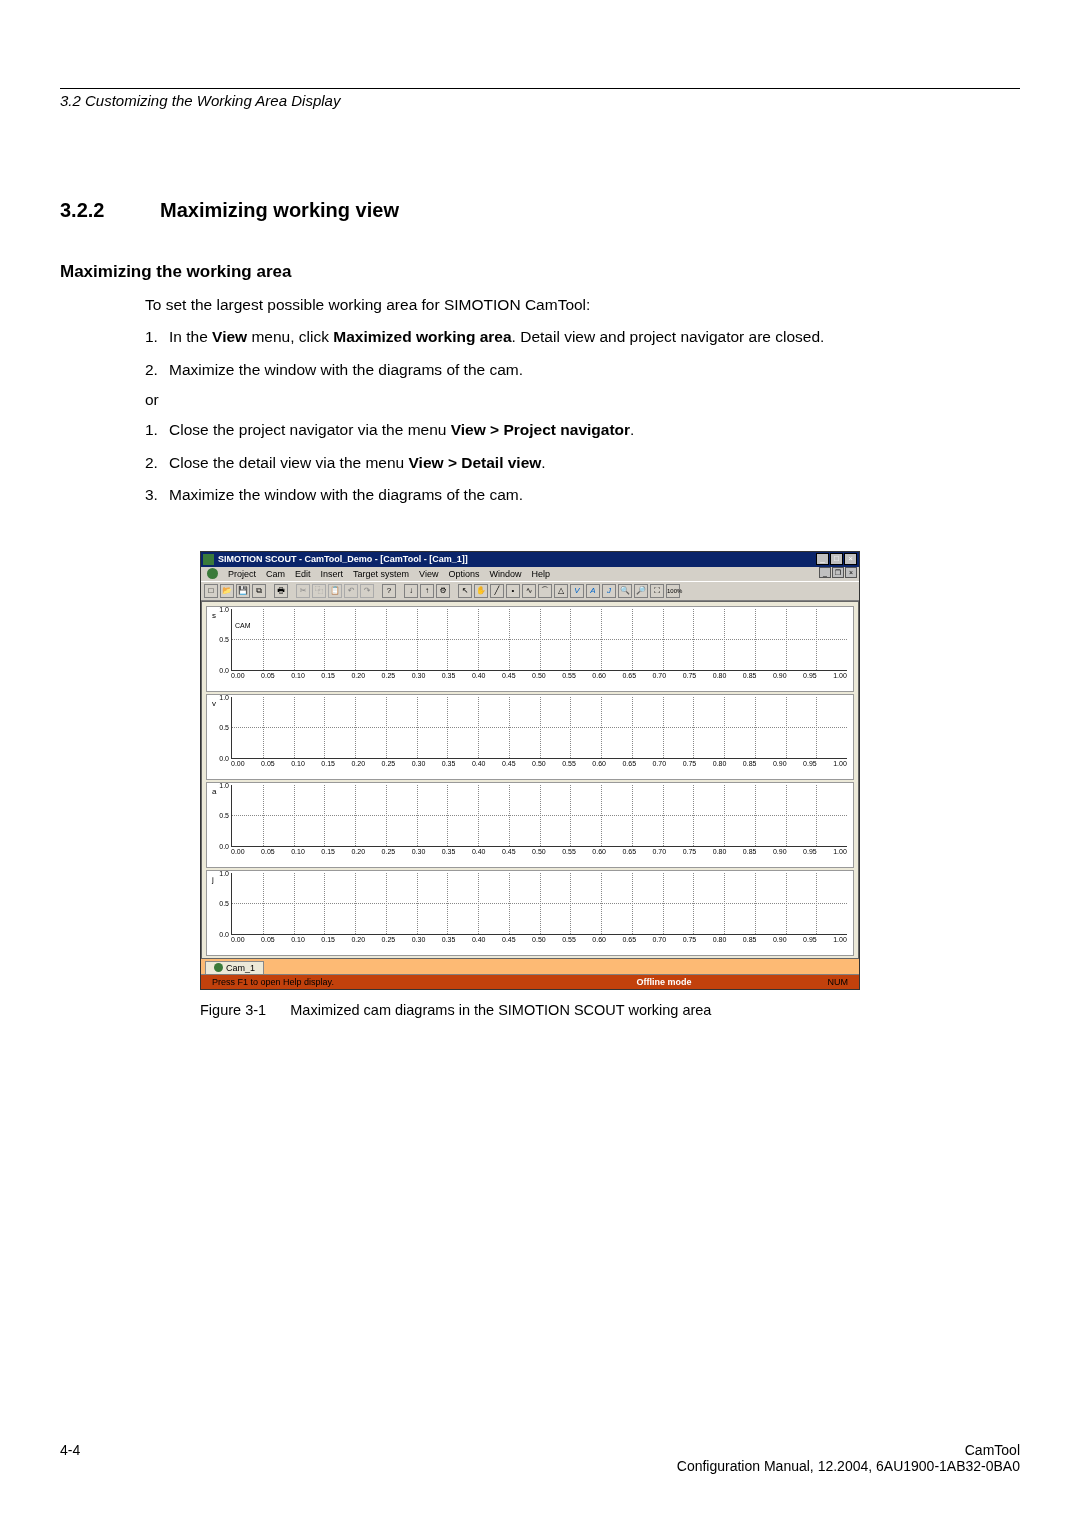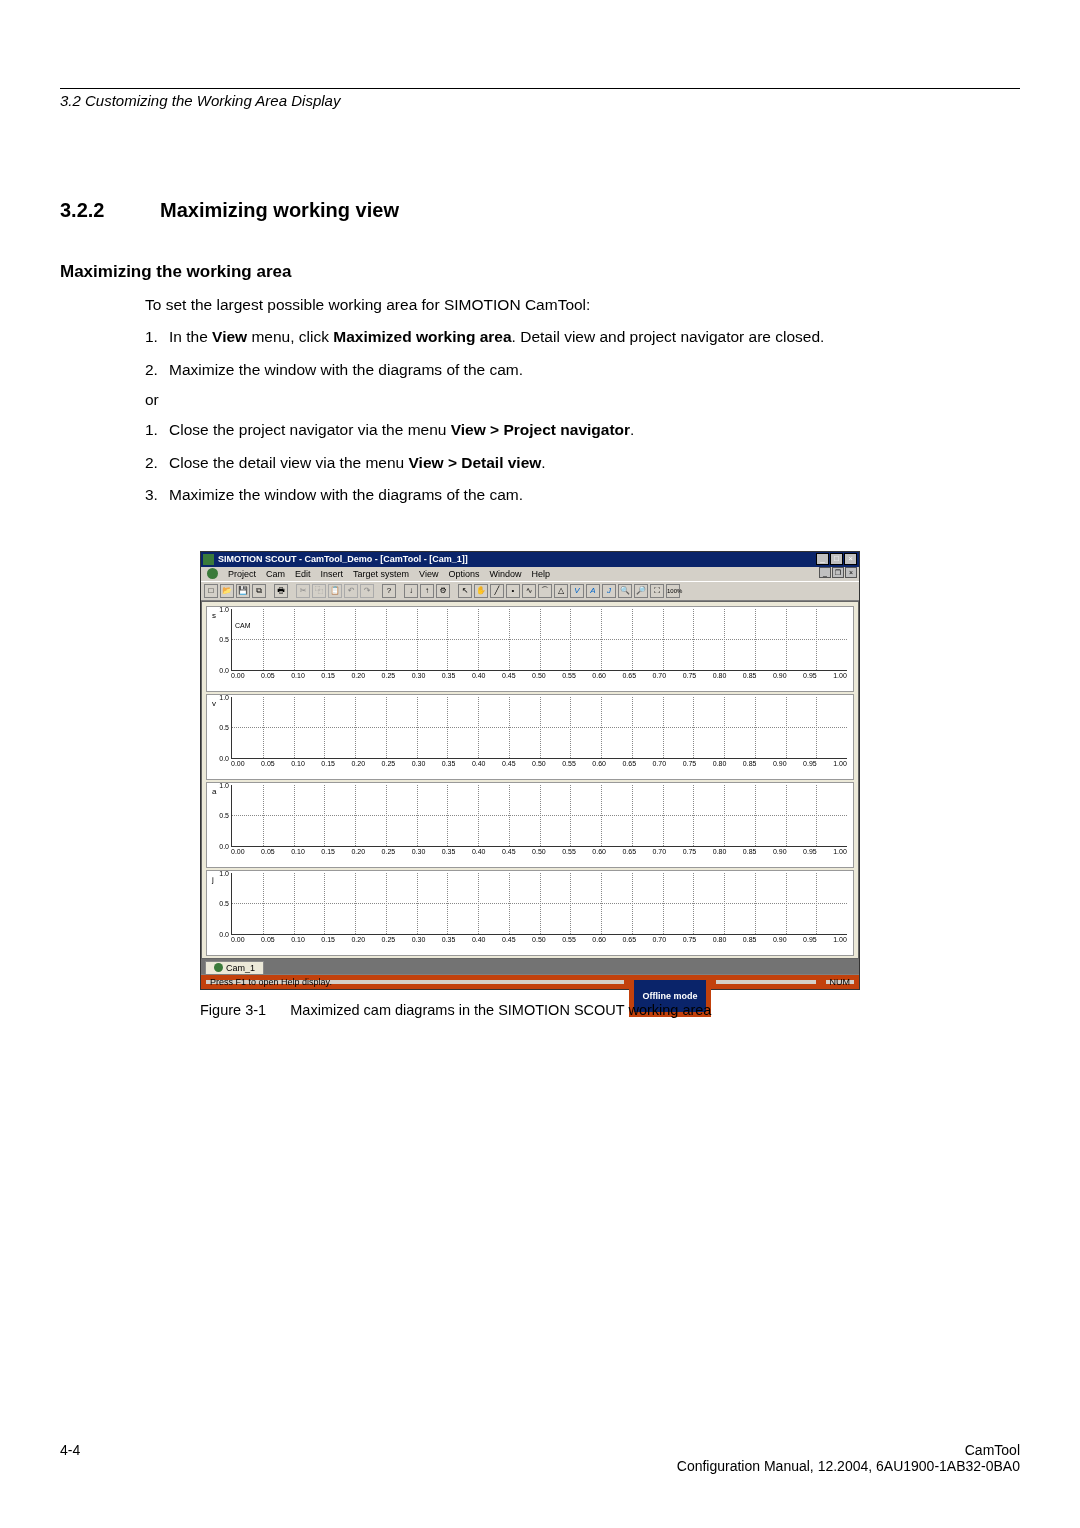--- a/index.html
+++ b/index.html
@@ -37,27 +37,27 @@
   .sep { width: 4px; }
   .canvas-area { background: #ece9d8; border: 1px solid #666; padding: 4px 4px 0 4px; }
   .minichart { background: #fff; border: 1px solid #999; margin-bottom: 2px; height: 86px; position: relative; padding: 2px 6px 12px 24px; }
   .minichart .axis-label { position: absolute; left: 5px; top: 4px; font-size: 8px; }
   .minichart .plotbox { width: 100%; height: 62px; border-left: 1px solid #333; border-bottom: 1px solid #333; position: relative; }
   .minichart .hgrid { position: absolute; left: 0; right: 0; border-top: 1px dotted #888; }
   .minichart .vgrid { position: absolute; top: 0; bottom: 0; border-left: 1px dotted #888; }
   .minichart .yt { position: absolute; right: 100%; padding-right: 3px; font-size: 7px; transform: translateY(-50%); }
   .minichart .xticks { display: flex; justify-content: space-between; font-size: 7px; margin-top: 1px; }
   .minichart .camlbl { position: absolute; left: 28px; top: 15px; font-size: 7px; }
-  .tab-row { background: #737373; padding: 2px 4px 0 4px; display: flex; }
+  .tab-row { background: #fdba74; padding: 2px 4px 0 4px; display: flex; }
   .tab { background: #ece9d8; border: 1px solid #888; border-bottom: none; padding: 1px 8px; font-size: 9px; display: flex; align-items: center; gap: 3px; }
   .tab .ticon { width: 9px; height: 9px; background: #3a7a3a; border-radius: 50%; }
   .statusbar { background: #d4d0c8; border-top: 1px solid #808080; display: flex; font-size: 9px; height: 15px; align-items: stretch; }
-  .statusbar .cell { border: 5px solid #c2410c; padding: 0 4px; display: flex; align-items: center; }
+  .statusbar .cell { border: 7px solid #c2410c; padding: 0 4px; display: flex; align-items: center; }
   .statusbar .flex { flex: 1; }
-  .statusbar .offline { background: #0a246a; color: #fff; font-weight: bold; padding: 16px 8px; }
+  .statusbar .offline { background: #0a246a; color: #fff; font-weight: bold; padding: 0 8px; }
   .fig-caption { text-align: left; font-size: 14.5px; margin-top: 12px; margin-left: 0; }
   .footer { position: absolute; left: 60px; right: 60px; bottom: 54px; display: flex; justify-content: space-between; font-size: 14px; }
   .footer .right { text-align: right; margin-left: 13px; }
 </style>
 </head>
 <body>
 
 <div class="page">
 
   <div class="hdr-line"></div>

